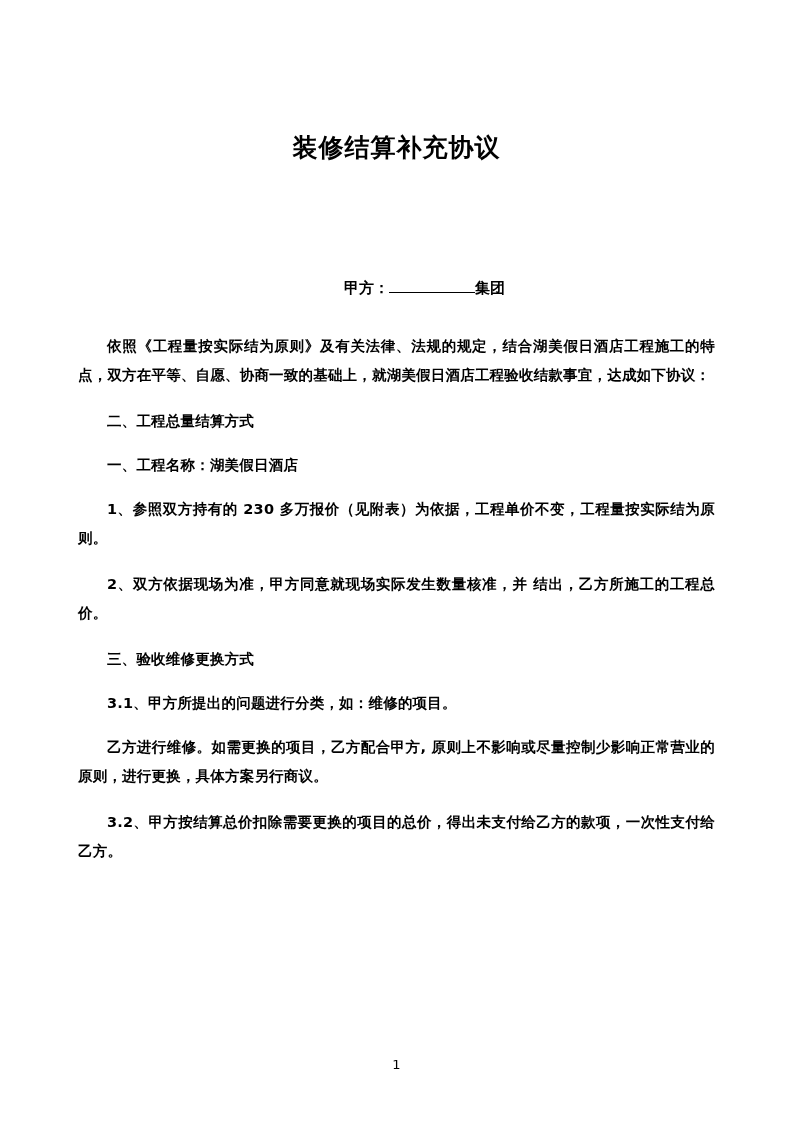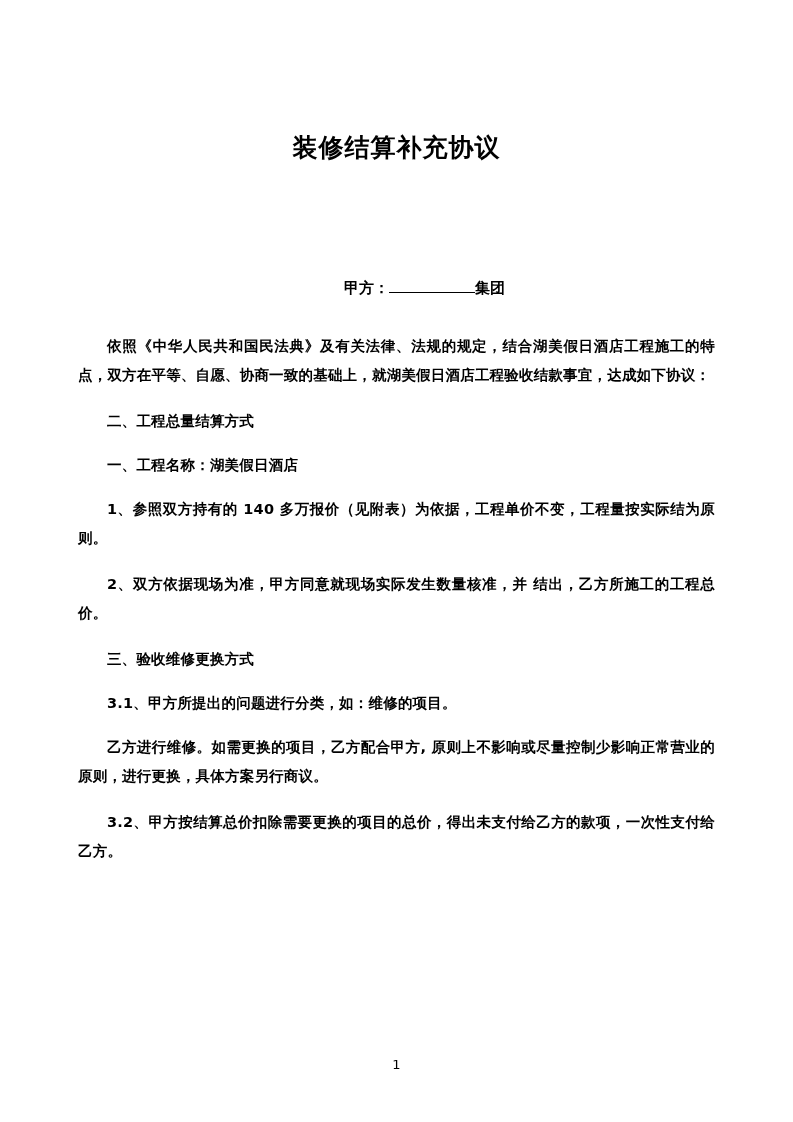--- a/index.html
+++ b/index.html
@@ -82,24 +82,24 @@
 <div class="page">
 
   <div class="content">
 
     <div class="doc-title">装修结算补充协议</div>
 
     <div class="party-block">
       <div class="party-line"><span>甲方：</span><span class="blank blank-a"></span><span>集团</span></div>
     </div>
 
-    <p class="para">依照《中华人民共和国民法典》及有关法律、法规的规定，结合湖美假日酒店工程施工的特点，双方在平等、自愿、协商一致的基础上，就湖美假日酒店工程验收结款事宜，达成如下协议：</p>
+    <p class="para">依照《工程量按实际结为原则》及有关法律、法规的规定，结合湖美假日酒店工程施工的特点，双方在平等、自愿、协商一致的基础上，就湖美假日酒店工程验收结款事宜，达成如下协议：</p>
     <p class="para tight">二、工程总量结算方式</p>
     <p class="para tight">一、工程名称：湖美假日酒店</p>
-    <p class="para">1、参照双方持有的  140 多万报价（见附表）为依据，工程单价不变，工程量按实际结为原则。</p>
+    <p class="para">1、参照双方持有的  230 多万报价（见附表）为依据，工程单价不变，工程量按实际结为原则。</p>
     <p class="para">2、双方依据现场为准，甲方同意就现场实际发生数量核准，并 结出，乙方所施工的工程总价。</p>
     <p class="para tight">三、验收维修更换方式</p>
     <p class="para tight">3.1、甲方所提出的问题进行分类，如：维修的项目。</p>
     <p class="para">乙方进行维修。如需更换的项目，乙方配合甲方, 原则上不影响或尽量控制少影响正常营业的原则，进行更换，具体方案另行商议。</p>
     <p class="para">3.2、甲方按结算总价扣除需要更换的项目的总价，得出未支付给乙方的款项，一次性支付给乙方。</p>
 
   </div>
 
   <div class="page-number">1</div>
 

